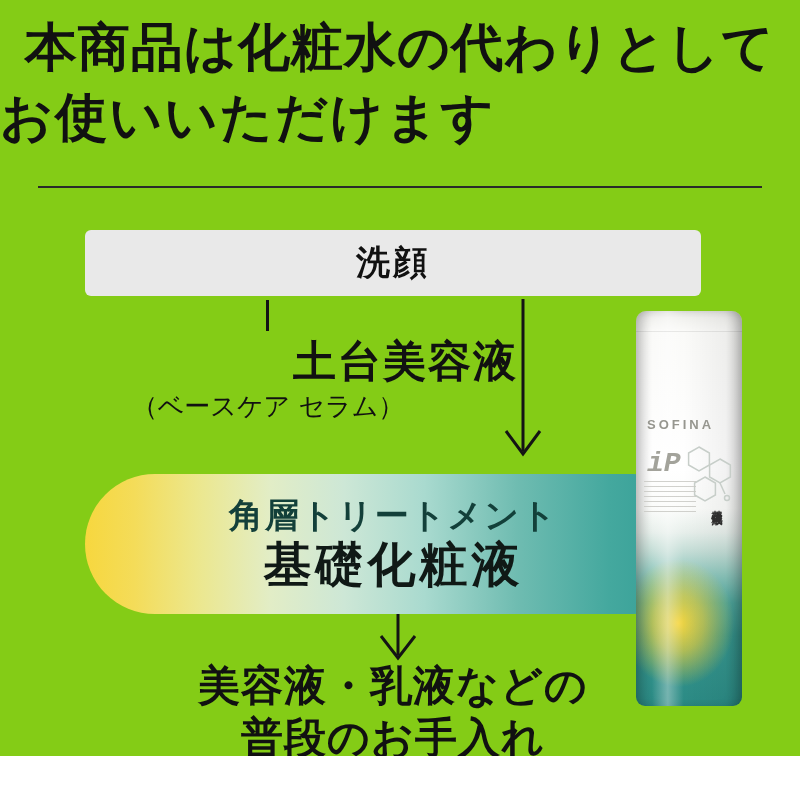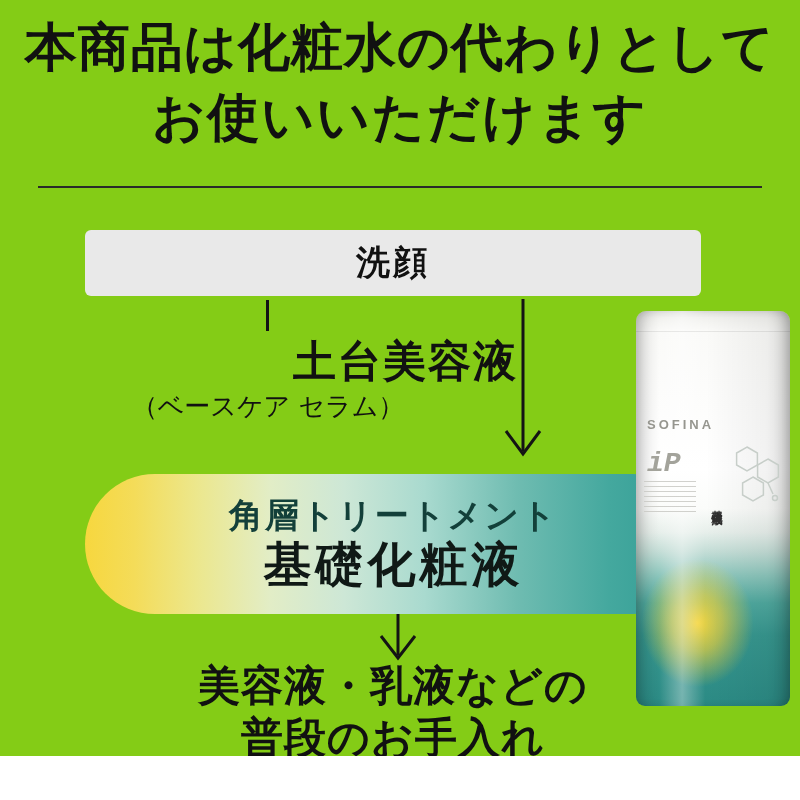--- a/index.html
+++ b/index.html
@@ -5,21 +5,21 @@
   html,body{margin:0;padding:0;background:#fff;}
   .page{
     position:relative;width:800px;height:756px;margin:0 auto;background:#84cc16;
     font-family:"DejaVu Serif","Liberation Serif",serif;color:#111;overflow:hidden;
   }
   .title-line1{
     position:absolute;top:14px;left:0;width:100%;text-align:center;
     font-size:52px;font-weight:600;letter-spacing:1px;line-height:66px;white-space:nowrap;
   }
   .title-line2{
-    position:absolute;top:84px;left:0;width:100%;text-align:center;
+    position:absolute;top:84px;left:0;width:100%;
     font-size:52px;font-weight:600;letter-spacing:2px;line-height:66px;
   }
   .divider{
     position:absolute;top:186px;left:38px;width:724px;height:2px;background:#2a2a2a;
   }
   .wash-bar{
     position:absolute;left:85px;top:230px;width:616px;height:66px;background:#e9e9e9;
     display:flex;align-items:center;justify-content:center;
     font-size:34px;font-weight:600;letter-spacing:3px;border-radius:6px;
   }
@@ -60,21 +60,20 @@
     position:absolute;left:636px;top:311px;width:106px;height:395px;
     border-radius:10px 10px 9px 9px;overflow:hidden;z-index:3;
     background:
       radial-gradient(56px 64px at 40% 79%,
         rgba(255,217,59,0.95) 0%, rgba(255,214,50,0.60) 45%, rgba(255,214,50,0) 100%),
       linear-gradient(180deg,
         #e8e8e5 0%, #f2f2ef 2%, #fafaf8 5%, #ffffff 40%, #fbfcfa 50%,
         #e7efeb 56%, #c3ddd6 61%, #8cc6bc 67%, #4fa99f 74%, #37978f 82%, #2b8a84 100%);
     box-shadow: inset 10px 0 14px -8px rgba(0,0,0,0.25),
                 inset -10px 0 14px -8px rgba(0,0,0,0.30);
-    padding-left: 48px;
   }
   .bottle::before{
     content:"";position:absolute;inset:0;pointer-events:none;
     background:linear-gradient(90deg,
       rgba(0,0,0,0.10) 0%, rgba(255,255,255,0) 15%, rgba(255,255,255,0.35) 30%,
       rgba(255,255,255,0) 45%, rgba(0,0,0,0.05) 85%, rgba(0,0,0,0.15) 100%);
   }
   .bottle-cap-seam{
     position:absolute;left:0;top:20px;width:100%;height:1px;background:rgba(0,0,0,0.08);
   }

